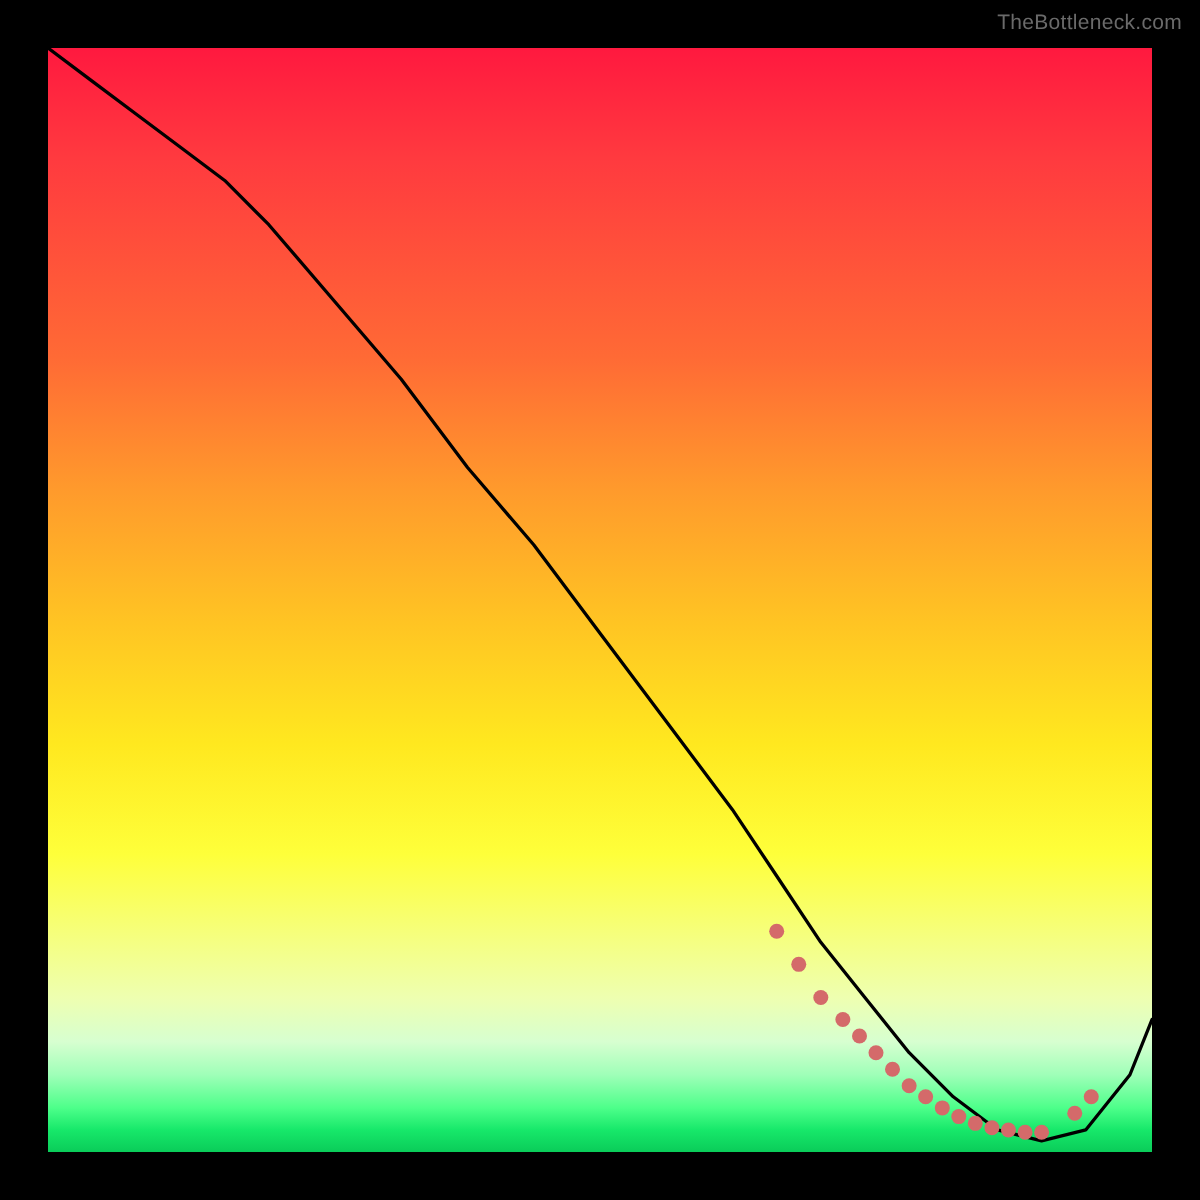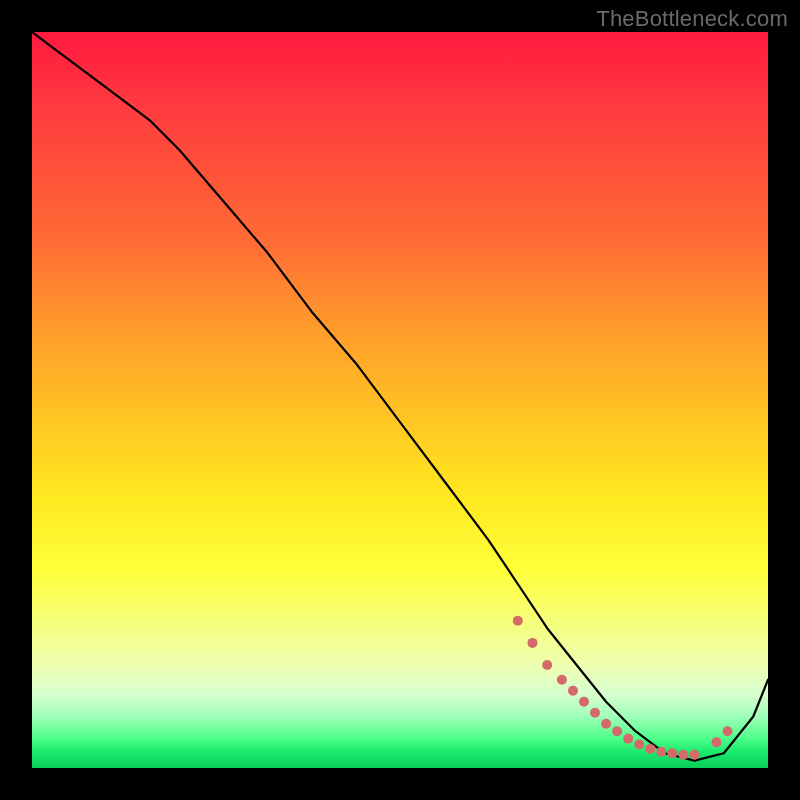--- a/index.html
+++ b/index.html
@@ -15,21 +15,21 @@
     position: relative;
     width: 800px;
     height: 800px;
     background: #000;
   }
   .watermark {
     position: absolute;
     top: 6px;
     right: 12px;
     color: #6a6a6a;
-    font-size: 22px;
+    font-size: 14px;
     letter-spacing: 0.2px;
     font-weight: 400;
     user-select: none;
   }
   .plot-area {
     position: absolute;
     left: 32px;
     top: 32px;
     width: 736px;
     height: 736px;

